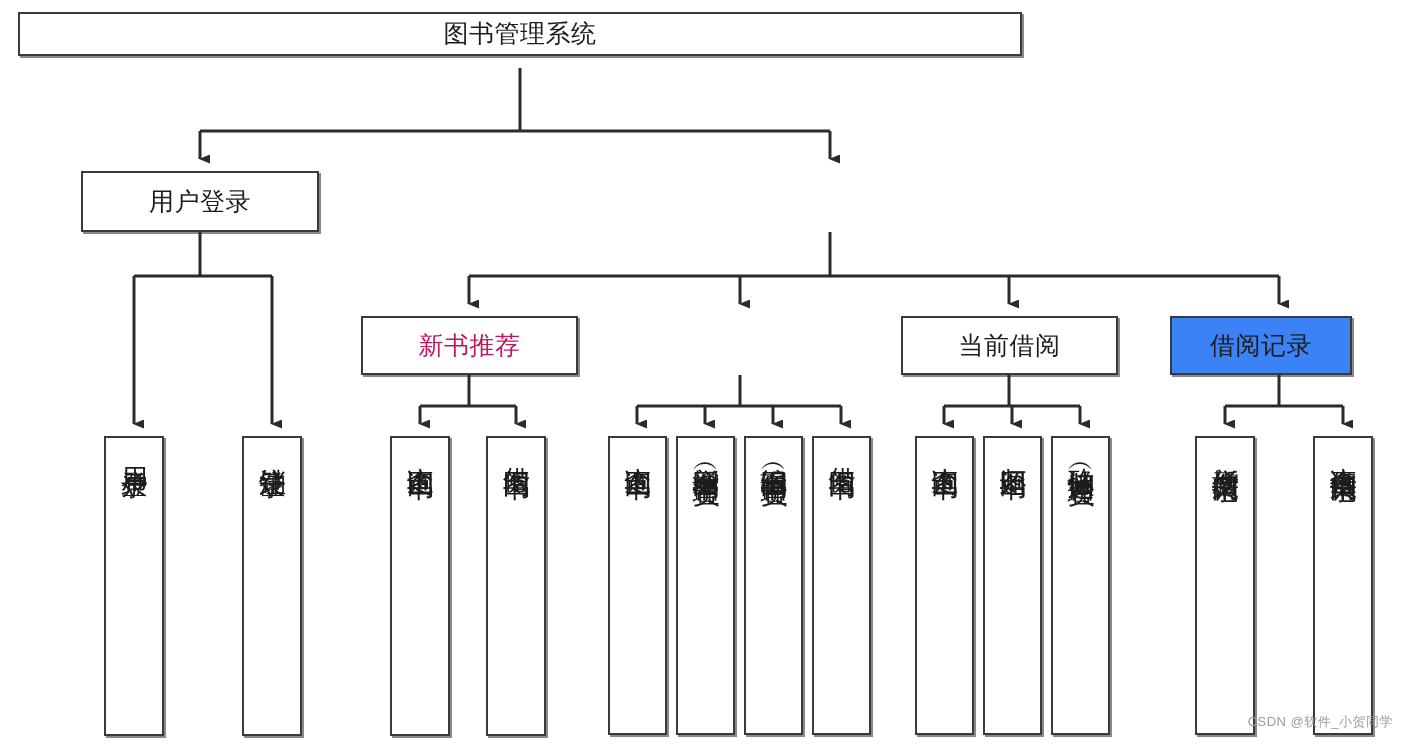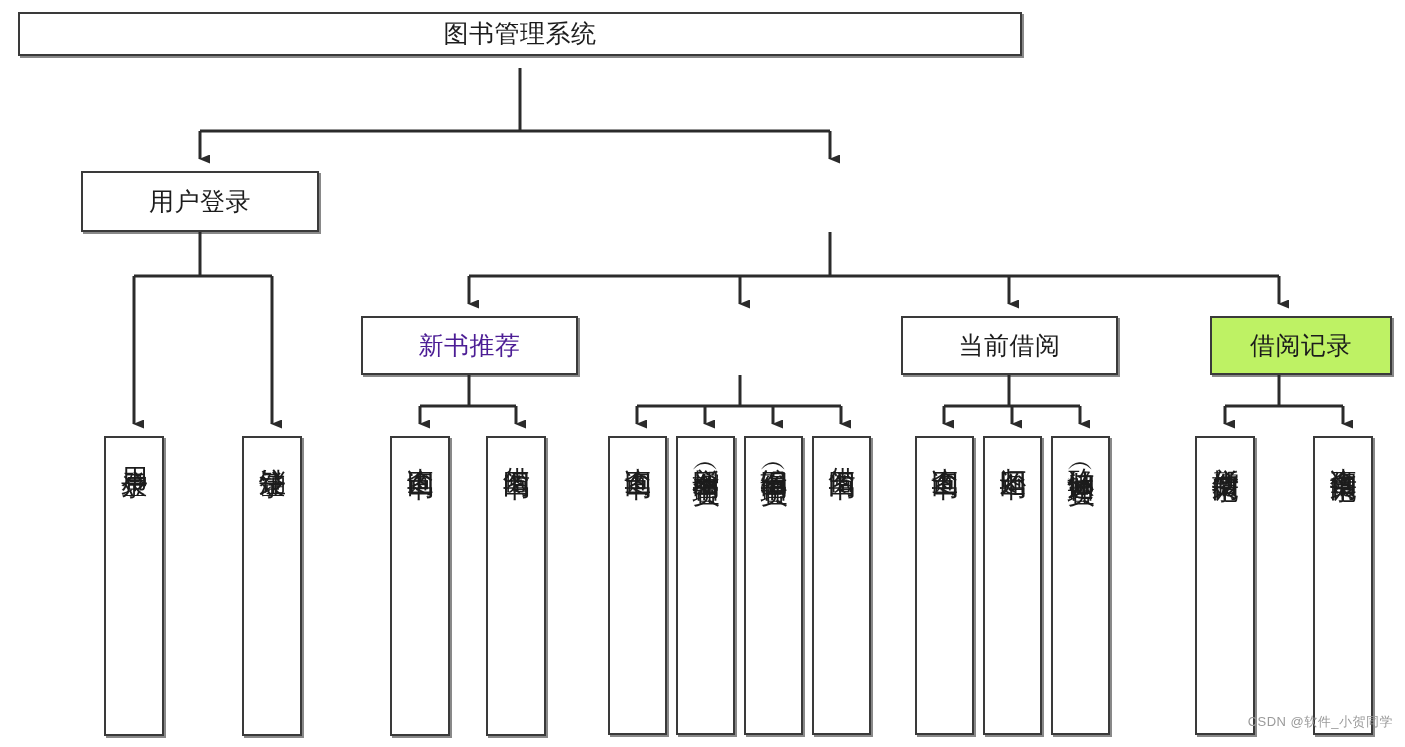--- a/index.html
+++ b/index.html
@@ -129,26 +129,26 @@
 
   <div class="node horiz root" style="left: 18px; top: 12px; width: 1004px; height: 44px; border-color: rgb(58, 58, 58); background: rgb(255, 255, 255);">
     <span class="node-label" style="color: rgb(28, 28, 28);">图书管理系统</span>
   </div>
 
   <div class="node horiz" style="left: 81px; top: 171px; width: 238px; height: 61px; border-color: rgb(58, 58, 58); background: rgb(255, 255, 255);">
     <span class="node-label" style="color: rgb(28, 28, 28);">用户登录</span>
   </div>
 
   <div class="node horiz" style="left: 361px; top: 316px; width: 217px; height: 59px; border-color: rgb(58, 58, 58); background: rgb(255, 255, 255);">
-    <span class="node-label" style="color: #4c1d95;">新书推荐</span>
+    <span class="node-label" style="color: #be185d;">新书推荐</span>
   </div>
   <div class="node horiz" style="left: 901px; top: 316px; width: 217px; height: 59px; border-color: rgb(58, 58, 58); background: rgb(255, 255, 255);">
     <span class="node-label" style="color: rgb(28, 28, 28);">当前借阅</span>
   </div>
-  <div class="node horiz" style="left: 1170px; top: 316px; width: 182px; height: 59px; border-color: rgb(58, 58, 58); background: #bef264; margin-left: 40px;">
+  <div class="node horiz" style="left: 1170px; top: 316px; width: 182px; height: 59px; border-color: rgb(58, 58, 58); background: #3b82f6;">
     <span class="node-label" style="color: rgb(28, 28, 28);">借阅记录</span>
   </div>
 
   <div class="node vert" style="left: 104px; top: 436px; width: 60px; height: 300px; border-color: rgb(58, 58, 58); background: rgb(255, 255, 255);">
     <span class="node-label" style="color: rgb(28, 28, 28);">用户登录</span>
   </div>
   <div class="node vert" style="left: 242px; top: 436px; width: 60px; height: 300px; border-color: rgb(58, 58, 58); background: rgb(255, 255, 255);">
     <span class="node-label" style="color: rgb(28, 28, 28);">注销登录</span>
   </div>
   <div class="node vert" style="left: 390px; top: 436px; width: 60px; height: 300px; border-color: rgb(58, 58, 58); background: rgb(255, 255, 255);">

